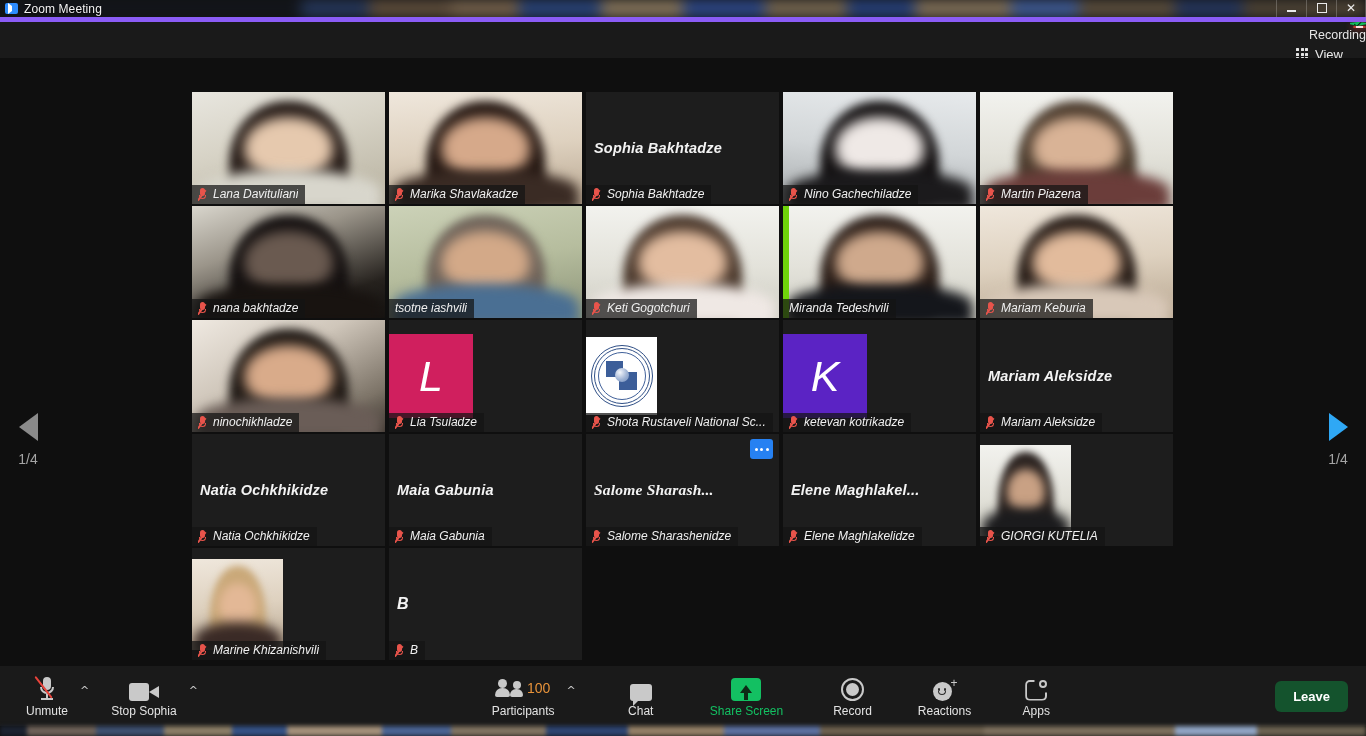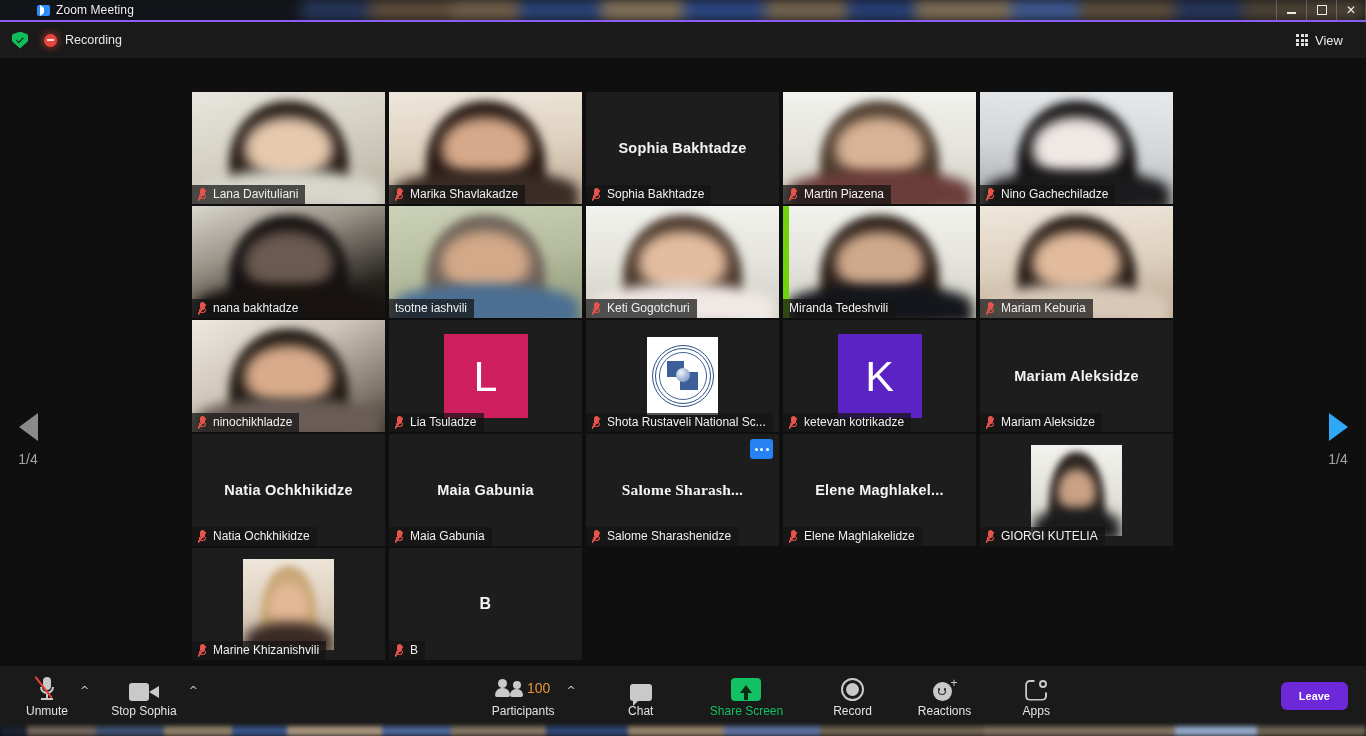--- a/index.html
+++ b/index.html
@@ -8,23 +8,22 @@
     background: #0f0f0f;
     font-family: "Liberation Sans", sans-serif;
     overflow: hidden;
   }
 
   
   .titlebar {
     position: absolute; top: 0; left: 0; width: 1366px; height: 22px;
     background: #111214;
     display: flex; align-items: center;
-    border-bottom: 2px solid #8b5cf6;
+    border-bottom: 5px solid #8b5cf6;
     overflow: hidden;
-    padding-left: 32px;
   }
   .titlebar-bg {
     position: absolute; inset: 0;
     background:
       linear-gradient(90deg,
         #13161c 0 22%, #2a3f6a 22% 27%, #6f5a44 27% 33%,
         #8a7257 33% 38%, #2f4f8f 38% 44%, #a08b6c 44% 50%,
         #3454a0 50% 56%, #8d7a5e 56% 62%, #2c4b90 62% 67%,
         #9a8568 67% 74%, #4a6bb0 74% 79%, #6d5c46 79% 86%,
         #2b3f6e 86% 91%, #5c4f3d 91% 100%);
@@ -56,21 +55,21 @@
   }
   .tb-btn:last-child { border-right: 1px solid rgba(255,255,255,.22); }
   .tb-min::after { content: ""; width: 9px; height: 2px; background: #eaeaea; margin-top: 6px; }
   .tb-max::after { content: ""; width: 8px; height: 8px; border: 1.4px solid #eaeaea; }
   .tb-close { font-family: "DejaVu Sans", sans-serif; font-size: 12px; font-weight: bold; }
 
   
   .topbar {
     position: absolute; top: 22px; left: 0; width: 1366px; height: 36px;
     background: #1a1a1a;
-    display: flex; align-items: center;
+    display: flex; align-items: flex-end; flex-direction: column;
   }
   .shield {
     margin-left: 12px; width: 16px; height: 17px;
     background: #0fbd5b;
     clip-path: polygon(50% 0%, 100% 18%, 100% 58%, 50% 100%, 0% 58%, 0% 18%);
     display: flex; align-items: center; justify-content: center;
   }
   .shield-check {
     width: 7px; height: 4px; border-left: 1.6px solid #0d1410; border-bottom: 1.6px solid #0d1410;
     transform: rotate(-45deg) translate(0px,-1px);
@@ -121,21 +120,21 @@
     display: grid;
     grid-template-columns: repeat(5, 197px);
     grid-template-rows: repeat(5, 114px);
     gap: 0;
   }
 
   .cell { position: relative; width: 197px; height: 114px; padding: 1px 2px; }
   .tile {
     position: relative; width: 100%; height: 100%;
     background: #1d1d1d; overflow: hidden;
-    display: flex; align-items: center; justify-content: center;
+    display: flex; align-items: center; justify-content: flex-start; font-style: italic;
   }
   .tile.speaking { outline: 3px solid #cfe84a; outline-offset: -3px; }
   .tile.speaking::before {
     content: ""; position: absolute; left: 0; top: 0; bottom: 0; width: 6px;
     background: #6fd30a; z-index: 3;
   }
 
   .video { position: absolute; inset: 0; }
   
   .v-room    { background: linear-gradient(165deg,#e8e6df 0%,#d7d3c6 42%,#b8b2a0 100%); }
@@ -322,21 +321,21 @@
 
   .apps-icon { position: relative; width: 22px; height: 21px; }
   .apps-icon .brk {
     position: absolute; inset: 0; border: 2px solid #c9c9c9; border-radius: 5px;
     clip-path: polygon(0 0, 42% 0, 42% 14%, 16% 14%, 16% 86%, 84% 86%, 84% 62%, 100% 62%, 100% 100%, 0 100%);
   }
   .apps-icon .dot { position: absolute; right: 0; top: 0; width: 8px; height: 8px; border-radius: 50%; border: 2px solid #c9c9c9; }
 
   .leave-btn {
     margin-left: auto; margin-right: 18px;
-    background: #6d28d9; color: #fff; font-size: 11px; font-weight: bold;
+    background: #14532d; color: #fff; font-size: 13px; font-weight: bold;
     padding: 8px 18px; border-radius: 6px;
   }
 
   .taskbar {
     position: absolute; left: 0; bottom: 0; width: 1366px; height: 10px;
     background: linear-gradient(90deg,
       #1b2230 0 2%, #6c6057 2% 7%, #3d4f6e 7% 12%, #8a7d66 12% 17%,
       #355184 17% 21%, #a3907a 21% 28%, #4a6392 28% 33%, #7f7260 33% 40%,
       #2e4470 40% 46%, #927f66 46% 53%, #5b6f9e 53% 60%, #6b5f4d 60% 72%,
       #7b6e5c 72% 86%, #8fa3c2 86% 92%, #6a6150 92% 100%);
@@ -430,47 +429,47 @@
           <div class="namebar">
             <span class="mutemic">
               <i></i>
             </span>
             <span>Sophia Bakhtadze</span>
           </div>
         </div>
       </div>
       <div class="cell">
         <div class="tile">
+          <div class="video v-cool">
+            <div class="subject" style="background: rgb(18, 15, 16);">
+              <div style="position: absolute; left: 13%; top: 16%; width: 74%; height: 58%; border-radius: 50% 50% 45% 45%; filter: blur(4px); background: rgb(239, 233, 230);"></div>
+            </div>
+            <div class="shoulders" style="background: rgb(27, 26, 28);"></div>
+          </div>
+          <div class="namebar">
+            <span class="mutemic">
+              <i></i>
+            </span>
+            <span>Nino Gachechiladze</span>
+          </div>
+        </div>
+      </div>
+      <div class="cell">
+        <div class="tile">
           <div class="video v-bright">
             <div class="subject" style="background: rgb(74, 58, 44);">
               <div style="position: absolute; left: 13%; top: 16%; width: 74%; height: 58%; border-radius: 50% 50% 45% 45%; filter: blur(4px); background: rgb(217, 179, 150);"></div>
             </div>
             <div class="shoulders" style="background: rgb(107, 61, 58);"></div>
           </div>
           <div class="namebar">
             <span class="mutemic">
               <i></i>
             </span>
             <span>Martin Piazena</span>
-          </div>
-        </div>
-      </div>
-      <div class="cell">
-        <div class="tile">
-          <div class="video v-cool">
-            <div class="subject" style="background: rgb(18, 15, 16);">
-              <div style="position: absolute; left: 13%; top: 16%; width: 74%; height: 58%; border-radius: 50% 50% 45% 45%; filter: blur(4px); background: rgb(239, 233, 230);"></div>
-            </div>
-            <div class="shoulders" style="background: rgb(27, 26, 28);"></div>
-          </div>
-          <div class="namebar">
-            <span class="mutemic">
-              <i></i>
-            </span>
-            <span>Nino Gachechiladze</span>
           </div>
         </div>
       </div>
       <div class="cell">
         <div class="tile">
           <div class="video v-dark">
             <div class="subject" style="background: rgb(20, 16, 16);">
               <div style="position: absolute; left: 13%; top: 16%; width: 74%; height: 58%; border-radius: 50% 50% 45% 45%; filter: blur(4px); background: rgb(106, 90, 80);"></div>
             </div>
             <div class="shoulders" style="background: rgb(24, 19, 16);"></div>

